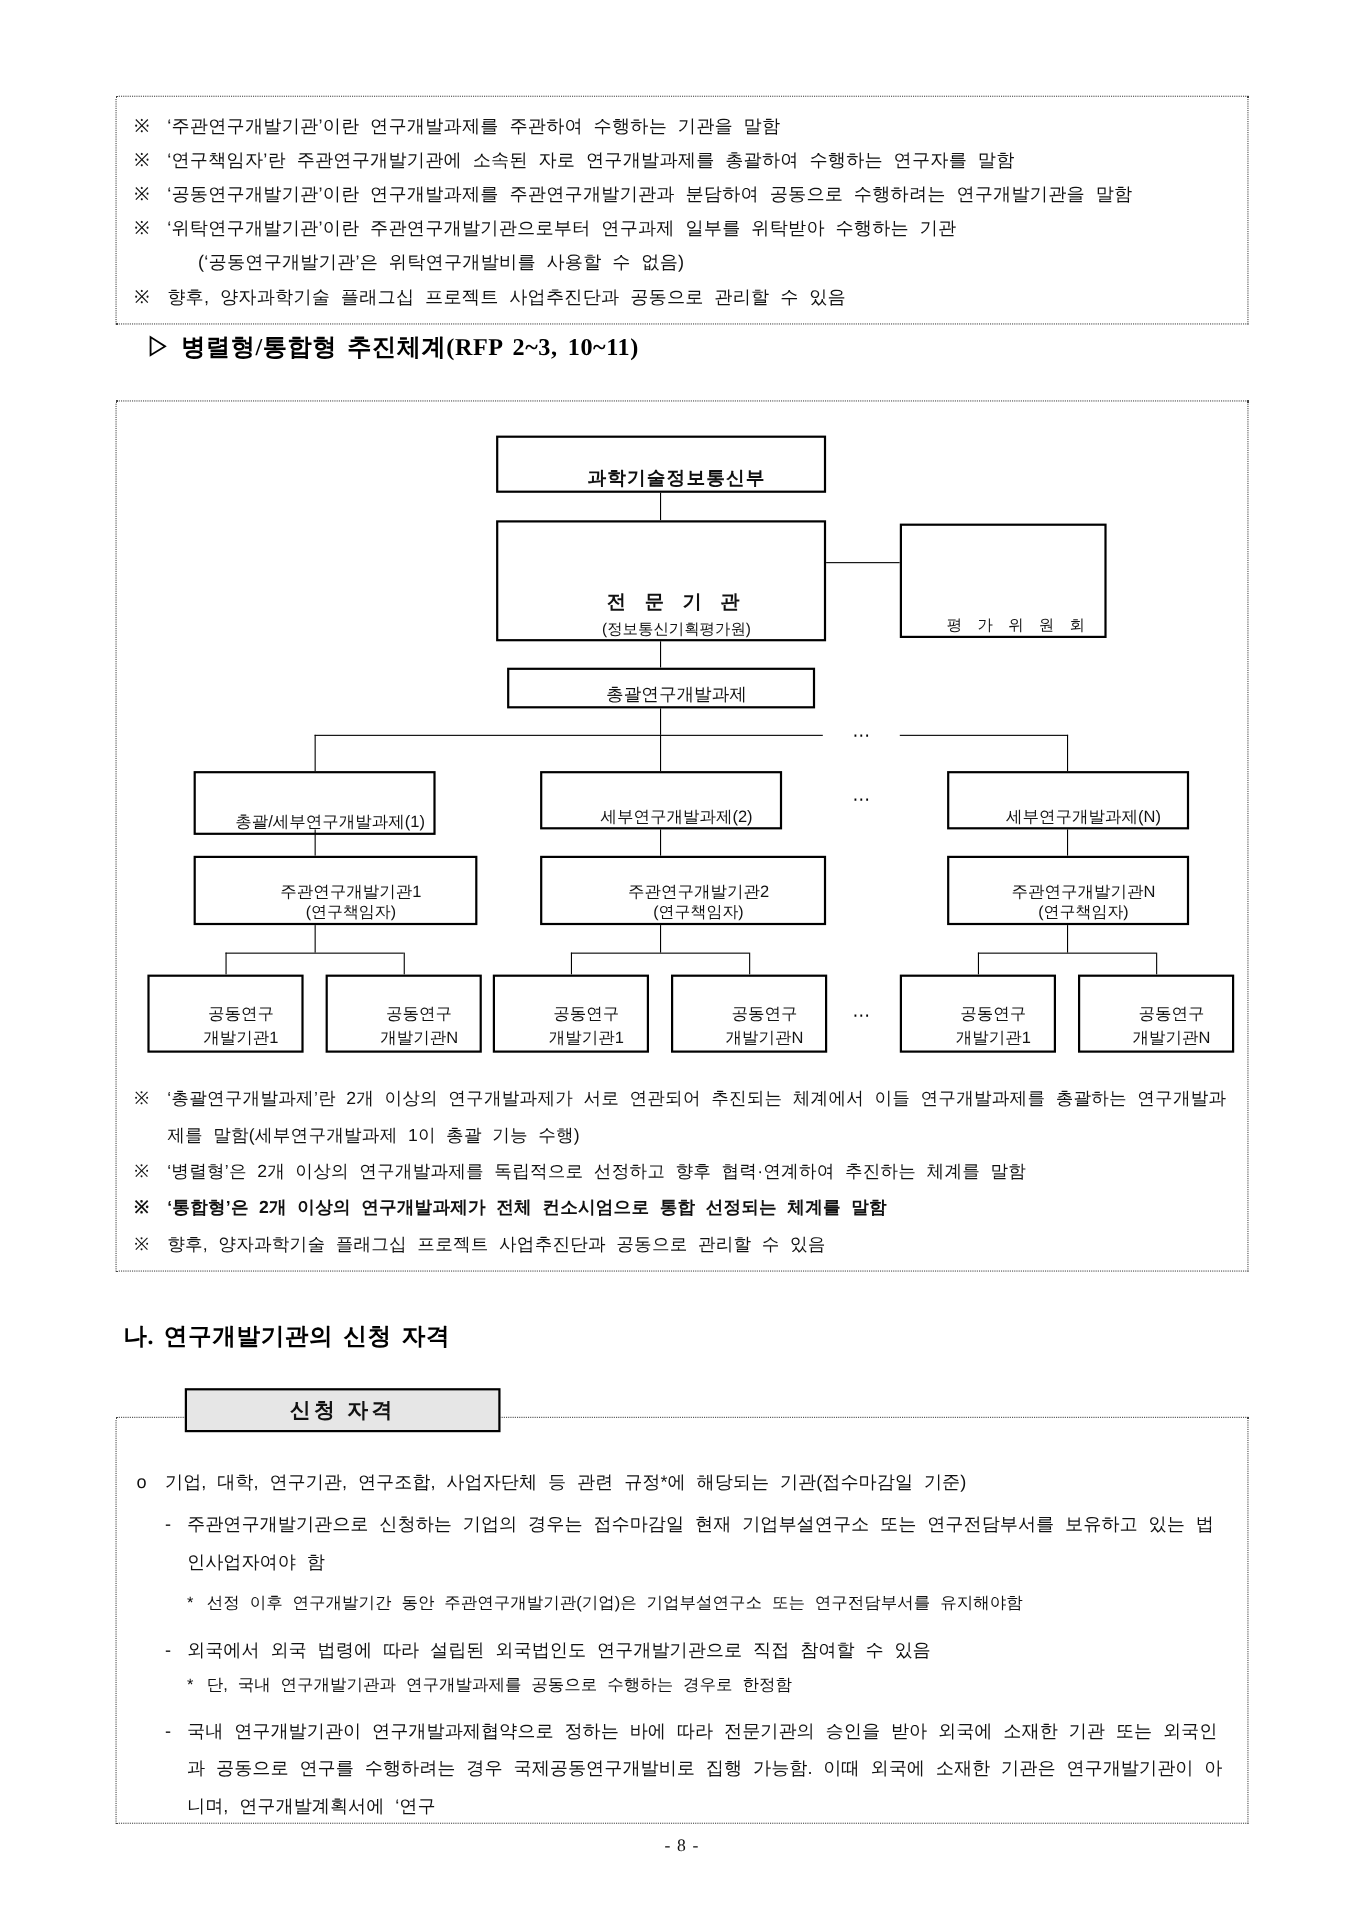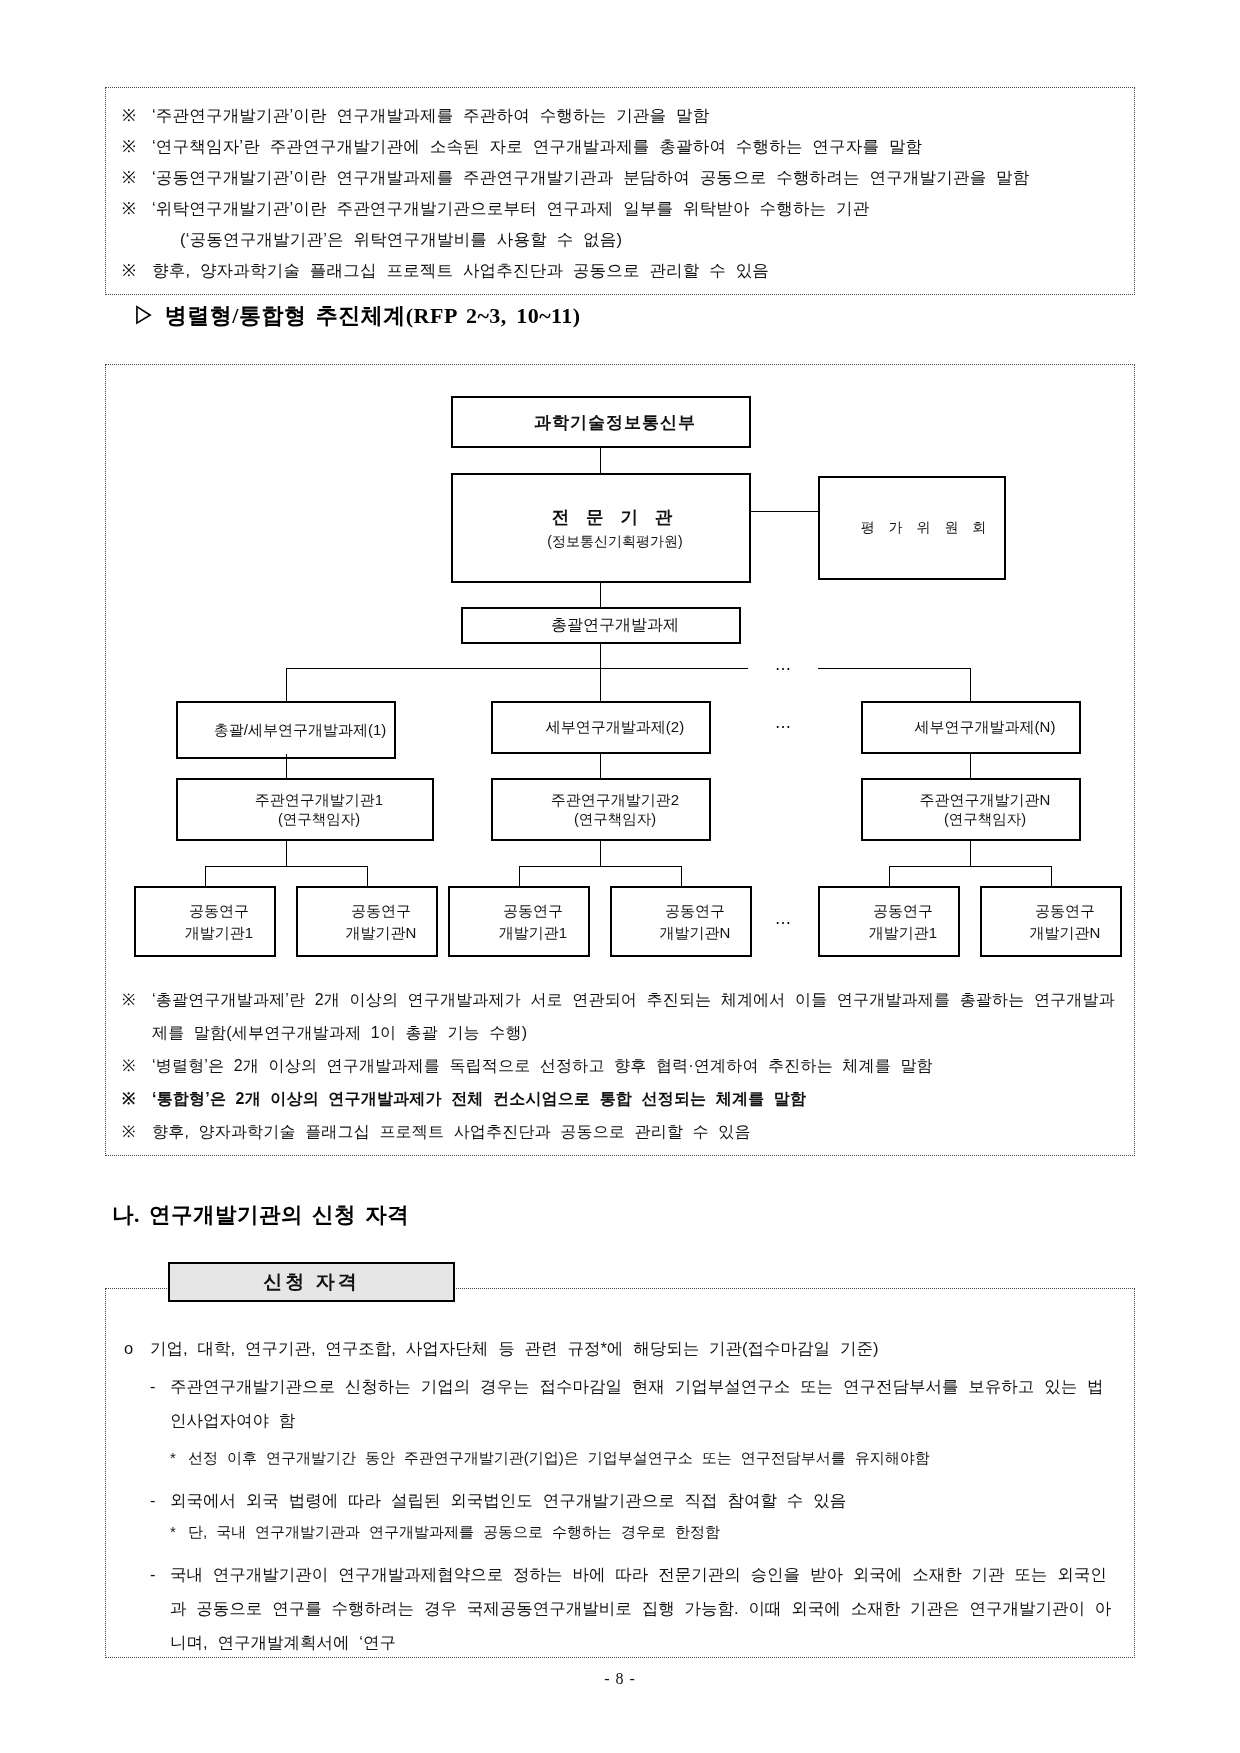--- a/index.html
+++ b/index.html
@@ -17,21 +17,21 @@
 
   .notes .nline{line-height:33px;font-size:16px;}
   .notes .bold{font-weight:bold;}
 
   
   .h-serif{position:absolute;font-family:Liberation Serif, serif;font-weight:bold;
            font-size:22px;color:#000;letter-spacing:0.5px;word-spacing:0.15em;}
 
   
   .cbox{position:absolute;box-sizing:border-box;border:2px solid #000;background:#fff;
-        display:flex;flex-direction:column;align-items:center;justify-content:center;
+        display:flex;flex-direction:column;align-items:center;justify-content:flex-end;
         text-align:center;padding-left:28px;}
   .hline{position:absolute;height:1px;background:#000;}
   .vline{position:absolute;width:1px;background:#000;}
   .dots{position:absolute;font-size:16px;letter-spacing:2px;text-align:center;color:#000;}
 
   .t-ministry{font-size:17px;font-weight:bold;letter-spacing:1px;}
   .t-agency1{font-size:17.5px;font-weight:bold;letter-spacing:6px;}
   .t-agency2{font-size:14px;margin-top:4px;}
   .t-committee{font-size:14px;letter-spacing:5px;}
   .t-master{font-size:16px;}
@@ -139,21 +139,21 @@
       </div>
 
       <div class="vline" style="left:180px;top:389px;height:24px;"></div>
       <div class="vline" style="left:494px;top:389px;height:24px;"></div>
       <div class="vline" style="left:864px;top:389px;height:24px;"></div>
 
       <div class="cbox" style="left:70px;top:413px;width:258px;height:63px;border-width:2.5px;">
         <span class="t-lead1">주관연구개발기관1</span>
         <span class="t-lead2">(연구책임자)</span>
       </div>
-      <div class="cbox" style="left:385px;top:413px;width:220px;height:63px;border-width:2.5px;">
+      <div class="cbox" style="left:385px;top:413px;width:260px;height:63px;border-width:2.5px;">
         <span class="t-lead1">주관연구개발기관2</span>
         <span class="t-lead2">(연구책임자)</span>
       </div>
       <div class="cbox" style="left:755px;top:413px;width:220px;height:63px;border-width:2.5px;">
         <span class="t-lead1">주관연구개발기관N</span>
         <span class="t-lead2">(연구책임자)</span>
       </div>
 
       <div class="vline" style="left:180px;top:476px;height:25px;"></div>
       <div class="vline" style="left:494px;top:476px;height:25px;"></div>

